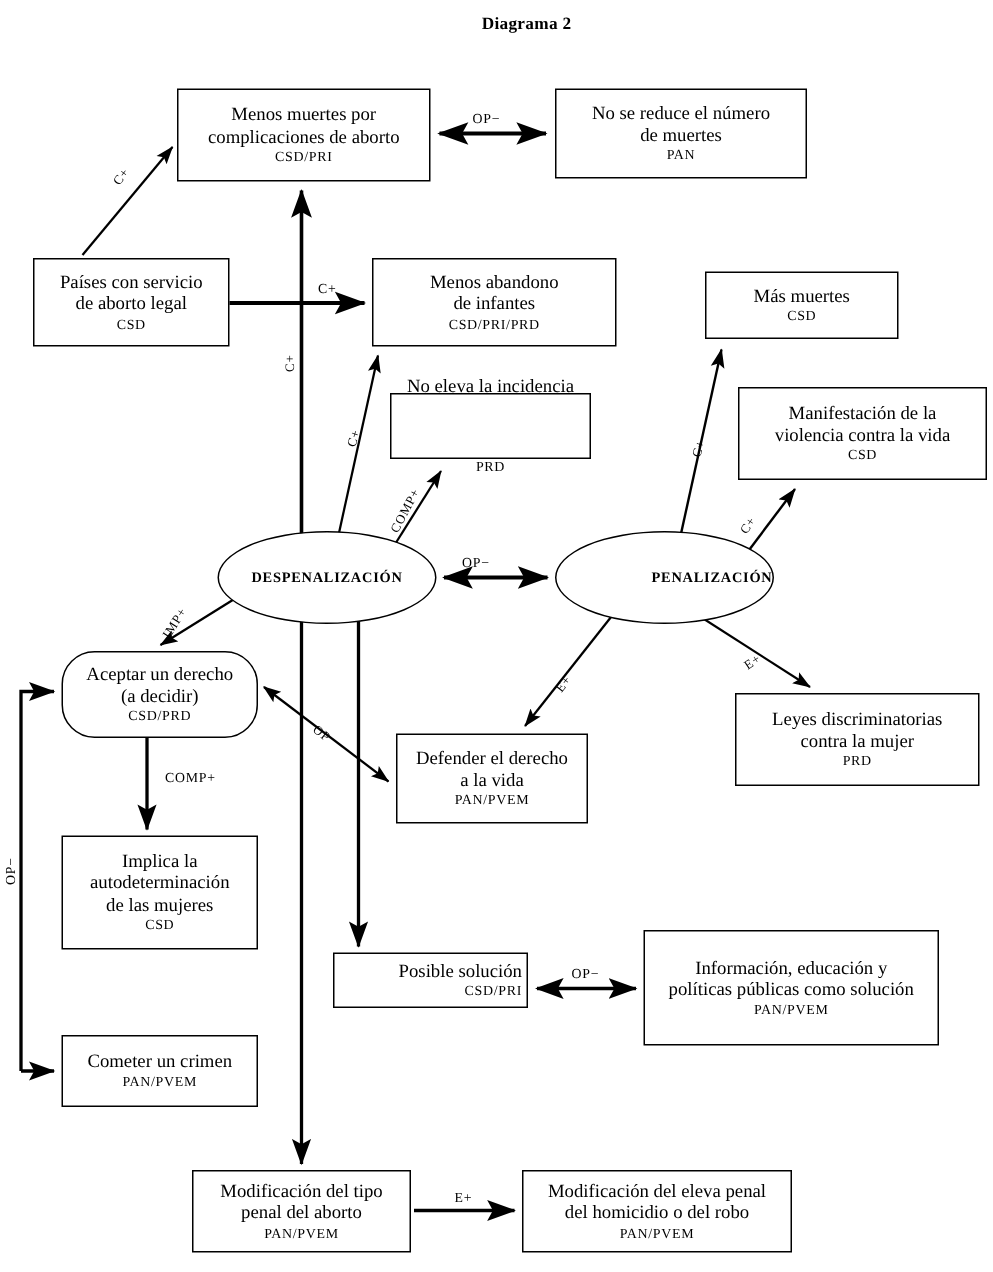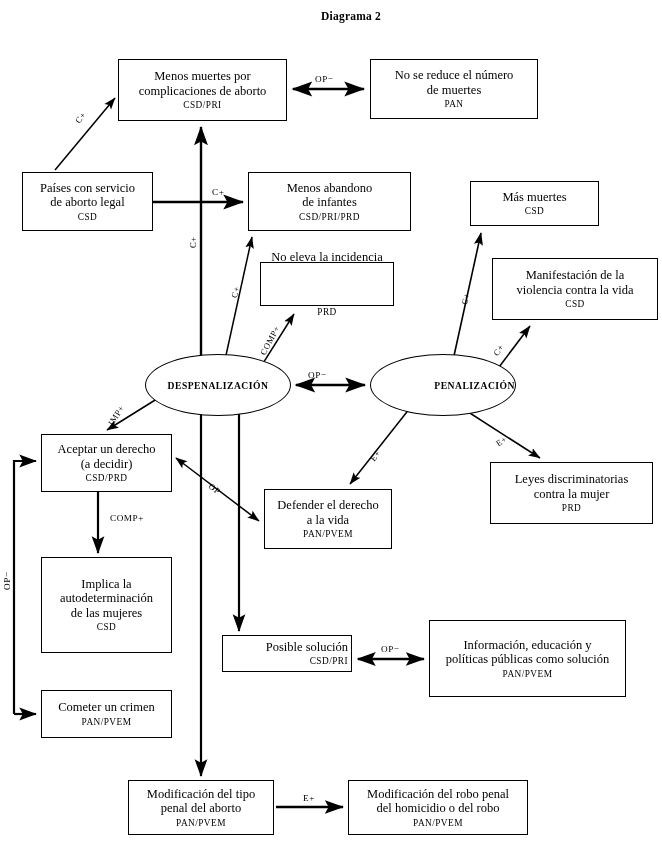--- a/index.html
+++ b/index.html
@@ -187,39 +187,39 @@
   </div>
 
   <div class="ellipse-node" style="left:145px; top:354px; width:146px; height:62px;">
     <span>DESPENALIZACIÓN</span>
   </div>
 
   <div class="ellipse-node" style="left:370px; top:354px; width:146px; height:62px;justify-content:flex-end;">
     <span>PENALIZACIÓN</span>
   </div>
 
-  <div class="node" style="left:41px; top:434px; width:131px; height:58px;">
+  <div class="node" style="left:41px; top:434px; width:131px; height:58px;border-radius:22px;">
     <div class="ttl">Aceptar un derecho</div>
     <div class="ttl">(a decidir)</div>
     <div class="party">CSD/PRD</div>
   </div>
 
   <div class="node" style="left:264px; top:489px; width:128px; height:60px;">
     <div class="ttl">Defender el derecho</div>
     <div class="ttl">a la vida</div>
     <div class="party">PAN/PVEM</div>
   </div>
 
   <div class="node" style="left:490px; top:462px; width:163px; height:62px;">
     <div class="ttl">Leyes discriminatorias</div>
     <div class="ttl">contra la mujer</div>
     <div class="party">PRD</div>
   </div>
 
-  <div class="node" style="left:41px; top:557px; width:131px; height:96px;">
+  <div class="node" style="left:41px; top:557px; width:131px; height:76px;">
     <div class="ttl">Implica la</div>
     <div class="ttl">autodeterminación</div>
     <div class="ttl">de las mujeres</div>
     <div class="party">CSD</div>
   </div>
 
   <div class="node" style="left:222px; top:635px; width:130px; height:37px;align-items:flex-end;">
     <div class="ttl">Posible solución</div>
     <div class="party">CSD/PRI</div>
   </div>
@@ -235,21 +235,21 @@
     <div class="party">PAN/PVEM</div>
   </div>
 
   <div class="node" style="left:128px; top:780px; width:146px; height:55px;">
     <div class="ttl">Modificación del tipo</div>
     <div class="ttl">penal del aborto</div>
     <div class="party">PAN/PVEM</div>
   </div>
 
   <div class="node" style="left:348px; top:780px; width:180px; height:55px;">
-    <div class="ttl">Modificación del robo penal</div>
+    <div class="ttl">Modificación del eleva penal</div>
     <div class="ttl">del homicidio o del robo</div>
     <div class="party">PAN/PVEM</div>
   </div>
 
   <div class="elabel" style="left:73px; top:119px; transform: rotate(-52deg); transform-origin: left top;">C+</div>
   <div class="elabel lg" style="left:315px; top:74px;">OP−</div>
   <div class="elabel lg" style="left:212px; top:187px;">C+</div>
   <div class="elabel" style="left:188px; top:248px; transform: rotate(-90deg); transform-origin: left top;">C+</div>
   <div class="elabel" style="left:229px; top:296px; transform: rotate(-72deg); transform-origin: left top;">C+</div>
   <div class="elabel" style="left:258px; top:352px; transform: rotate(-62deg); transform-origin: left top;">COMP+</div>

